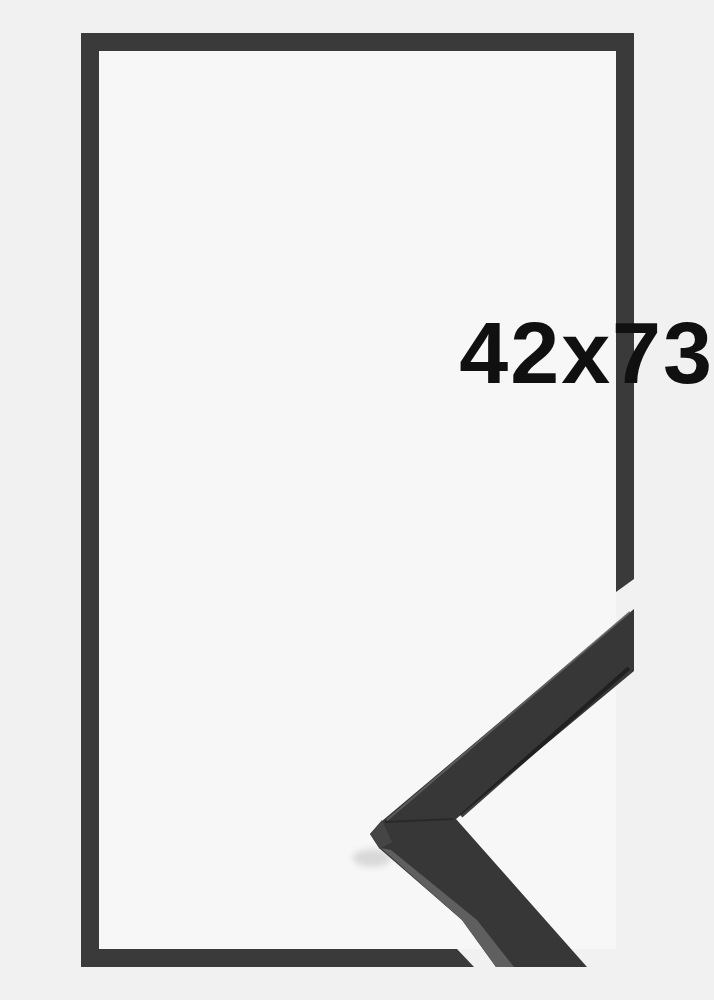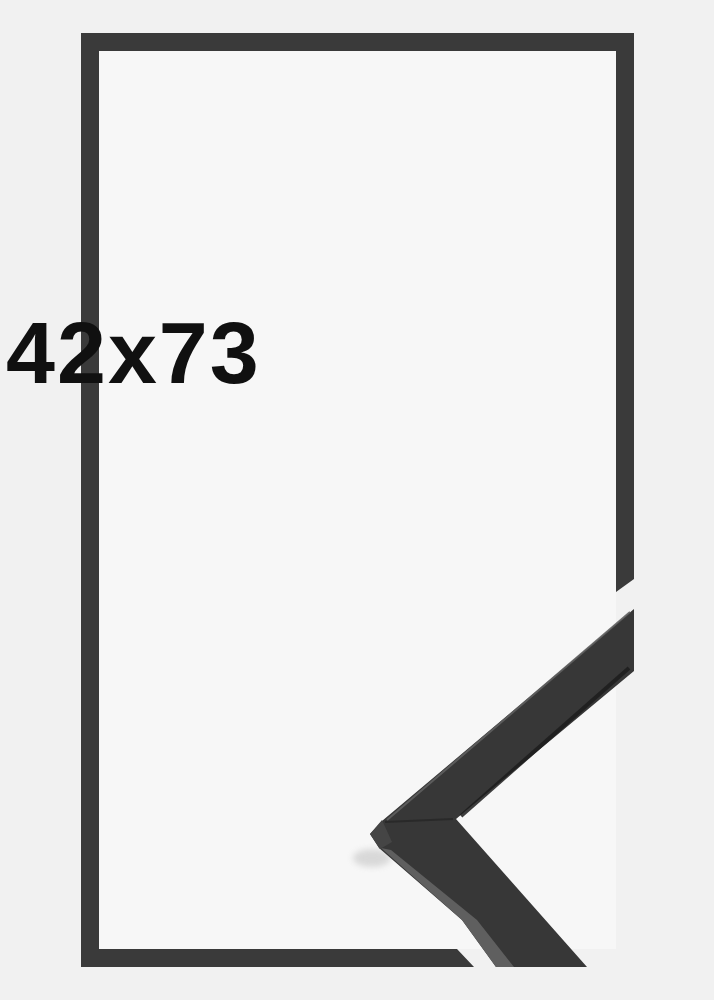--- a/index.html
+++ b/index.html
@@ -9,21 +9,21 @@
     font-family: "Liberation Sans", sans-serif;
     overflow: hidden;
   }
   .stage { position: relative; width: 714px; height: 1000px; }
   .stage svg { position: absolute; left: 0; top: 0; display: block; }
   .size-label {
     position: absolute;
     left: 6px; right: 0;
     top: 353px;
     transform: translateY(-50%);
-    text-align: left;
+    text-align: right;
     font-size: 88px;
     font-weight: 700;
     letter-spacing: 2px;
     line-height: 1;
     color: #101010;
     user-select: none;
   }
 </style>
 </head>
 <body>

